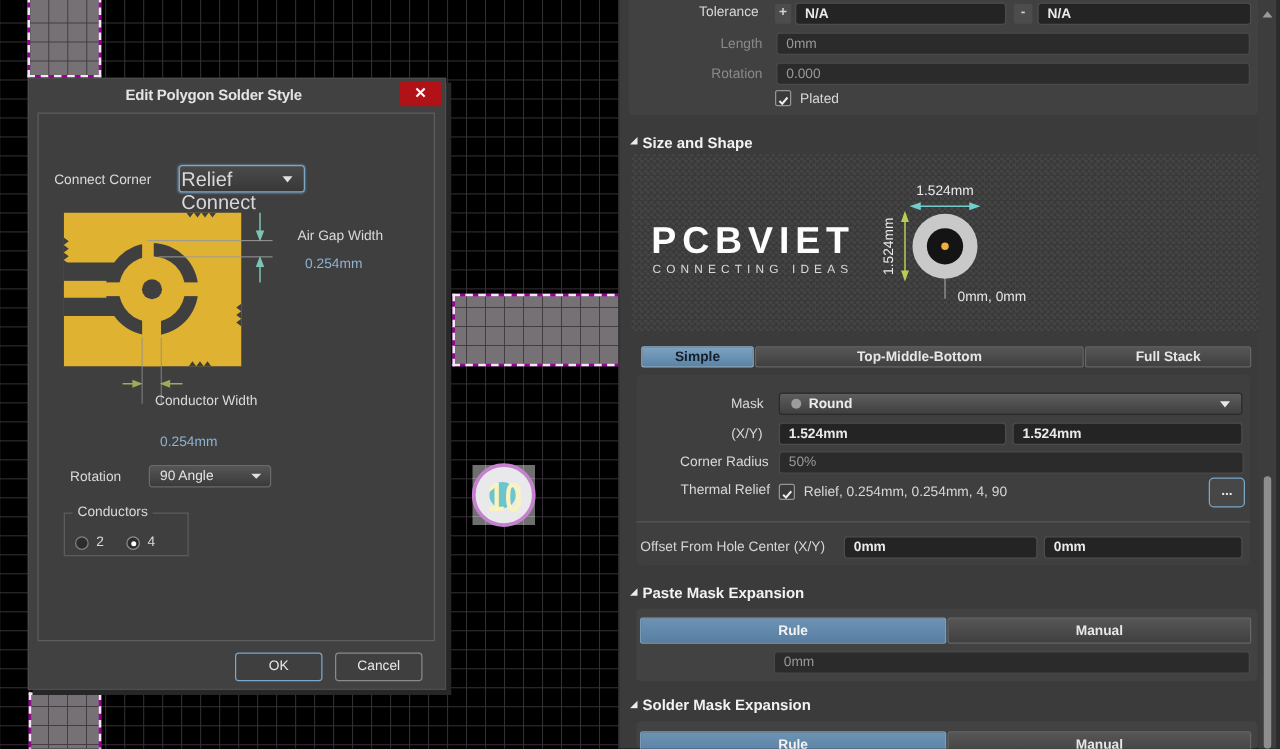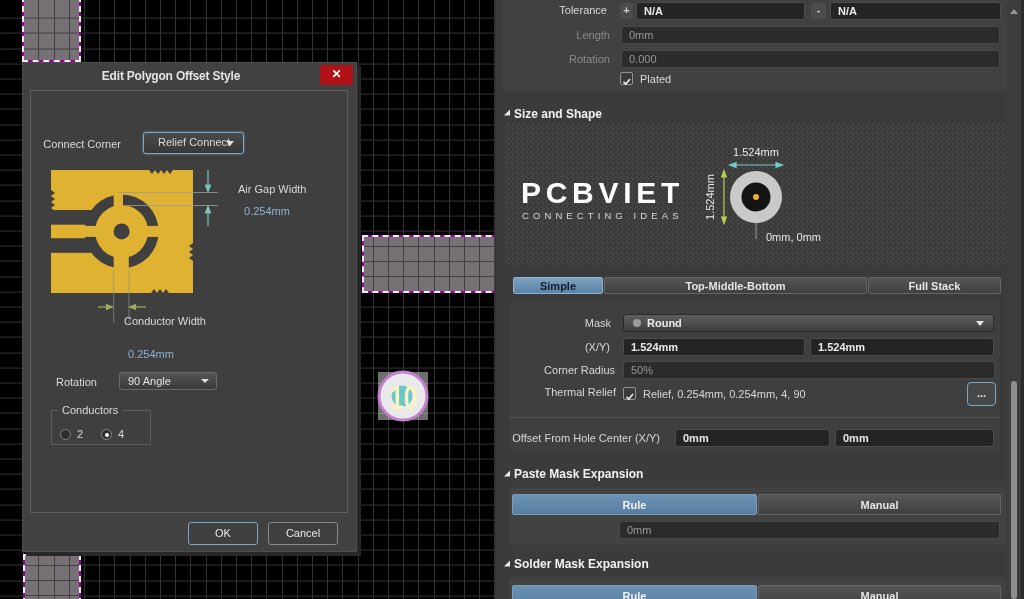--- a/index.html
+++ b/index.html
@@ -159,27 +159,27 @@
   <div class="abs" style="left:509px; top:577px; width:497px; height:22px; background:#424242; border-radius:4px;"></div>
   <div class="tabbtn tabsel2" style="left:512px; top:585px; width:245px; height:21px; line-height:20px; background:linear-gradient(#6c93b3,#587fa2); border-color:#7d9cb8; color:#f2f2f2;">Rule</div>
   <div class="tabbtn" style="left:758px; top:585px; width:243px; height:21px; line-height:20px;">Manual</div>
 
   <div class="abs" style="left:1007px; top:0px; width:14px; height:599px; background:#3d3d3d;"></div>
   <div class="abs" style="left:1010px; top:9px; width:0; height:0; border-left:4px solid transparent; border-right:4px solid transparent; border-bottom:5px solid #9a9a9a;"></div>
   <div class="abs" style="left:1011px; top:381px; width:6px; height:218px; background:#8e8e8e; border-radius:3px;"></div>
   <div class="abs" style="left:1021px; top:0px; width:3px; height:599px; background:#2b2b2b;"></div>
 
   <div class="abs" id="dialog" style="left:22px; top:62px; width:335px; height:490px; background:#414141; box-shadow:4px 4px 0 #272727, inset 0 0 0 1px #4e4e4e;">
-    <div class="abs" style="left:0; top:7px; width:298px; text-align:center; font-size:12px; letter-spacing:-0.2px; font-weight:bold; color:#e4e4e4;">Edit Polygon Offset Style</div>
+    <div class="abs" style="left:0; top:7px; width:298px; text-align:center; font-size:12px; letter-spacing:-0.2px; font-weight:bold; color:#e4e4e4;">Edit Polygon Solder Style</div>
     <div class="abs" style="left:298px; top:3px; width:33px; height:20px; background:#b11218; border-radius:2px; color:#fff; font-size:12px; font-weight:bold; text-align:center; line-height:19px;">✕</div>
     <div class="abs" style="left:8px; top:28px; width:318px; height:423px; background:#3f3f3f; border:1px solid #5e5e5e;"></div>
 
     <div class="lbl lblr" style="left:20px; top:76px; width:79px; font-weight:normal; color:#dadada;">Connect Corner</div>
     <div class="abs" style="left:121px; top:70px; width:101px; height:22px; background:linear-gradient(#4a4a4a,#383838); border:1px solid #7ba7c9; border-radius:3px; box-shadow:0 0 2px #7ba7c9;">
-      <span style="position:absolute; left:14px; top:3px; font-size:11px; color:#d8d8d8;">Relief Connect</span>
+      <span style="position:absolute; left:1px; top:3px; font-size:16px; color:#d8d8d8;">Relief Connect</span>
       <span style="position:absolute; right:9px; top:8px; width:0; height:0; border-left:4.5px solid transparent; border-right:4.5px solid transparent; border-top:5px solid #e0e0e0;"></span>
     </div>
 
     <svg class="abs" style="left:29px; top:108px;" width="195" height="165" viewBox="0 0 195 165">
       <rect x="0" y="0" width="142" height="123" fill="#dfb231"></rect>
       <circle cx="70.6" cy="61.4" r="37" fill="#3f3f3f"></circle>
       <rect x="0" y="40" width="46" height="14.7" fill="#3f3f3f"></rect>
       <rect x="0" y="68.2" width="46" height="14.6" fill="#3f3f3f"></rect>
       <circle cx="70.6" cy="61.4" r="26.5" fill="#dfb231"></circle>
       <rect x="0" y="55.9" width="116" height="11" fill="#dfb231"></rect>

